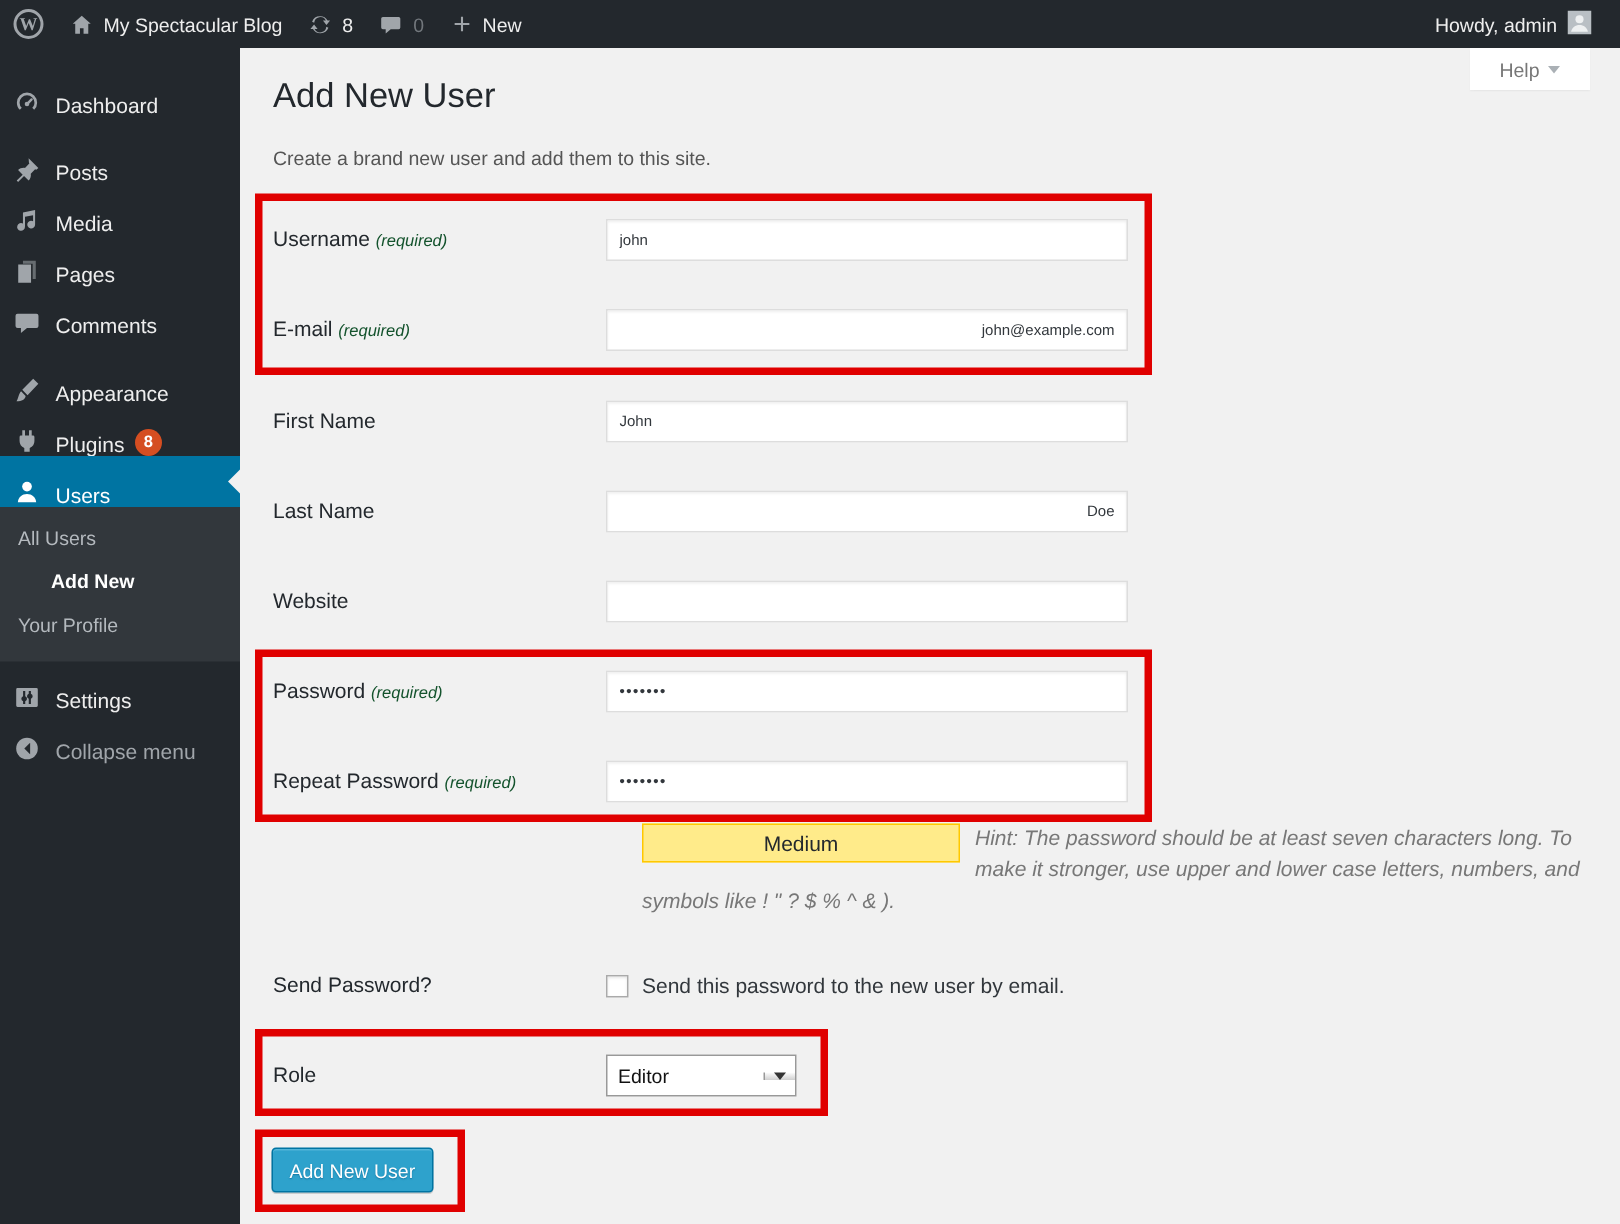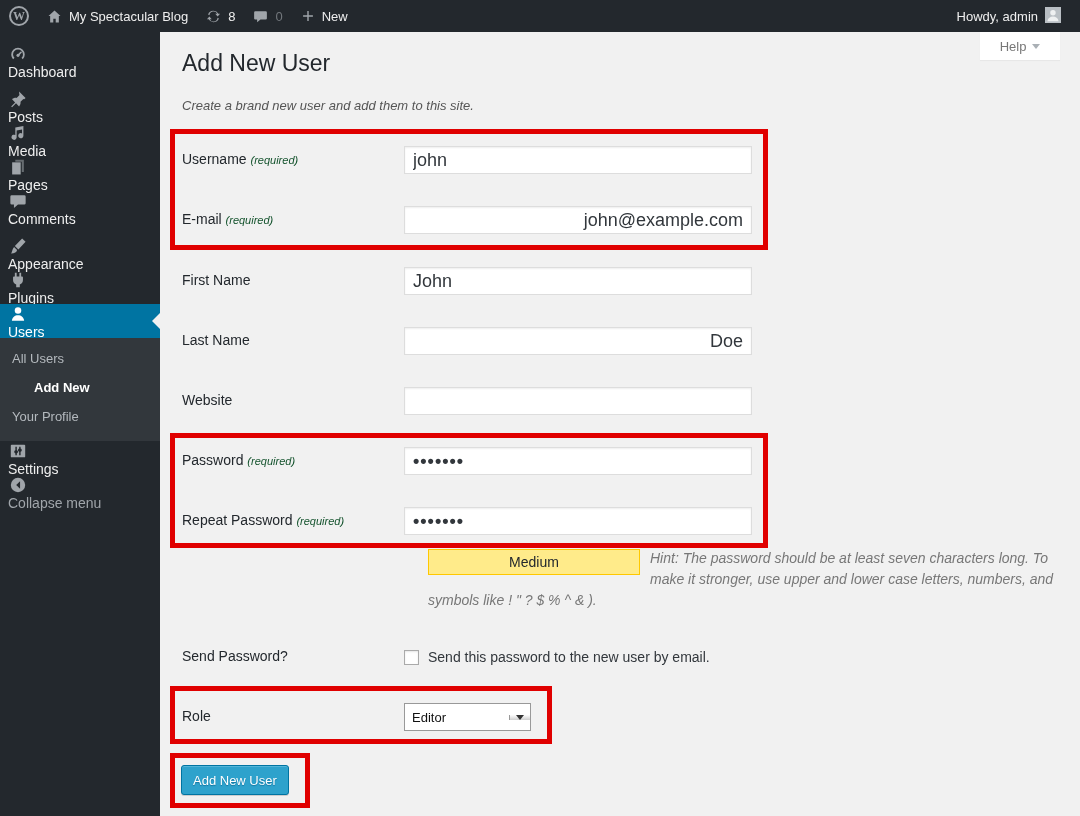--- a/index.html
+++ b/index.html
@@ -28,22 +28,22 @@
     display:flex; align-items:center; justify-content:center;
     color:#a0a5aa; font-weight:bold; font-size:12px; font-family:"Liberation Serif", serif;
   }
 
   
   #sidebar {
     position:absolute; top:32px; left:0; width:160px; bottom:0;
     background:#23282d; padding-top:12px; z-index:30;
   }
   .menu-item {
-    position:relative; display:flex; align-items:flex-start;
-    height:34px; padding-left:8px; color:#eee; font-size:14px; cursor:pointer;flex-direction:column;
+    position:relative; display:flex; align-items:flex-end;
+    height:34px; padding-left:8px; color:#eee; font-size:14px; cursor:pointer;
   }
   .menu-item .mi-icon {
     width:20px; height:20px; margin-right:9px; color:#a0a5aa;
     display:flex; align-items:center; justify-content:center; flex:0 0 20px;
   }
   .menu-item.active { background:#0074a2; color:#fff; }
   .menu-item.active .mi-icon { color:#fff; }
   .menu-item.active::after {
     content:""; position:absolute; right:0; top:50%; margin-top:-8px;
     border:8px solid transparent; border-right-color:#f1f1f1;
@@ -62,29 +62,29 @@
   #content { position:absolute; left:160px; top:32px; width:920px; height:568px; background:#f1f1f1; }
 
   .help-tab {
     position:absolute; left:820px; top:0; width:80px; height:28px; background:#fff;
     color:#777; font-size:13px; display:flex; align-items:center; justify-content:center;
     gap:6px; cursor:pointer; box-shadow:0 1px 1px rgba(0,0,0,.04);
   }
   .help-arrow { width:0; height:0; border-left:4px solid transparent; border-right:4px solid transparent; border-top:5px solid #aab0b5; }
 
   .page-title { position:absolute; left:22px; top:18px; font-size:23px; font-weight:400; color:#23282d; }
-  .page-desc  { position:absolute; left:22px; top:66px; font-size:13px; color:#555;font-style:italic; }
+  .page-desc  { position:absolute; left:22px; top:66px; font-size:13px; color:#555; }
 
   .form-label { position:absolute; left:22px; width:215px; font-size:14px; color:#23282d; }
   .req { font-style:italic; font-size:11px; color:#14532d; }
 
   .text-input {
     position:absolute; left:244px; width:348px; height:28px;
     border:1px solid #ddd; background:#fff; padding:0 8px;
-    font-size:18px; color:#32373c; font-family:"Liberation Sans", sans-serif;
+    font-size:10px; color:#32373c; font-family:"Liberation Sans", sans-serif;
     box-shadow: inset 0 1px 2px rgba(0,0,0,.07); outline:none;
   }
   .pw { font-weight:bold; letter-spacing:1px; }
 
   .hint-wrap {
     position:absolute; left:244px; top:516px; width:634px;
     font-size:14px; font-style:italic; color:#777; line-height:21px;margin-left:24px;
   }
   .strength-box {
     float:left; width:212px; height:26px; margin:1px 10px 15px 0;

